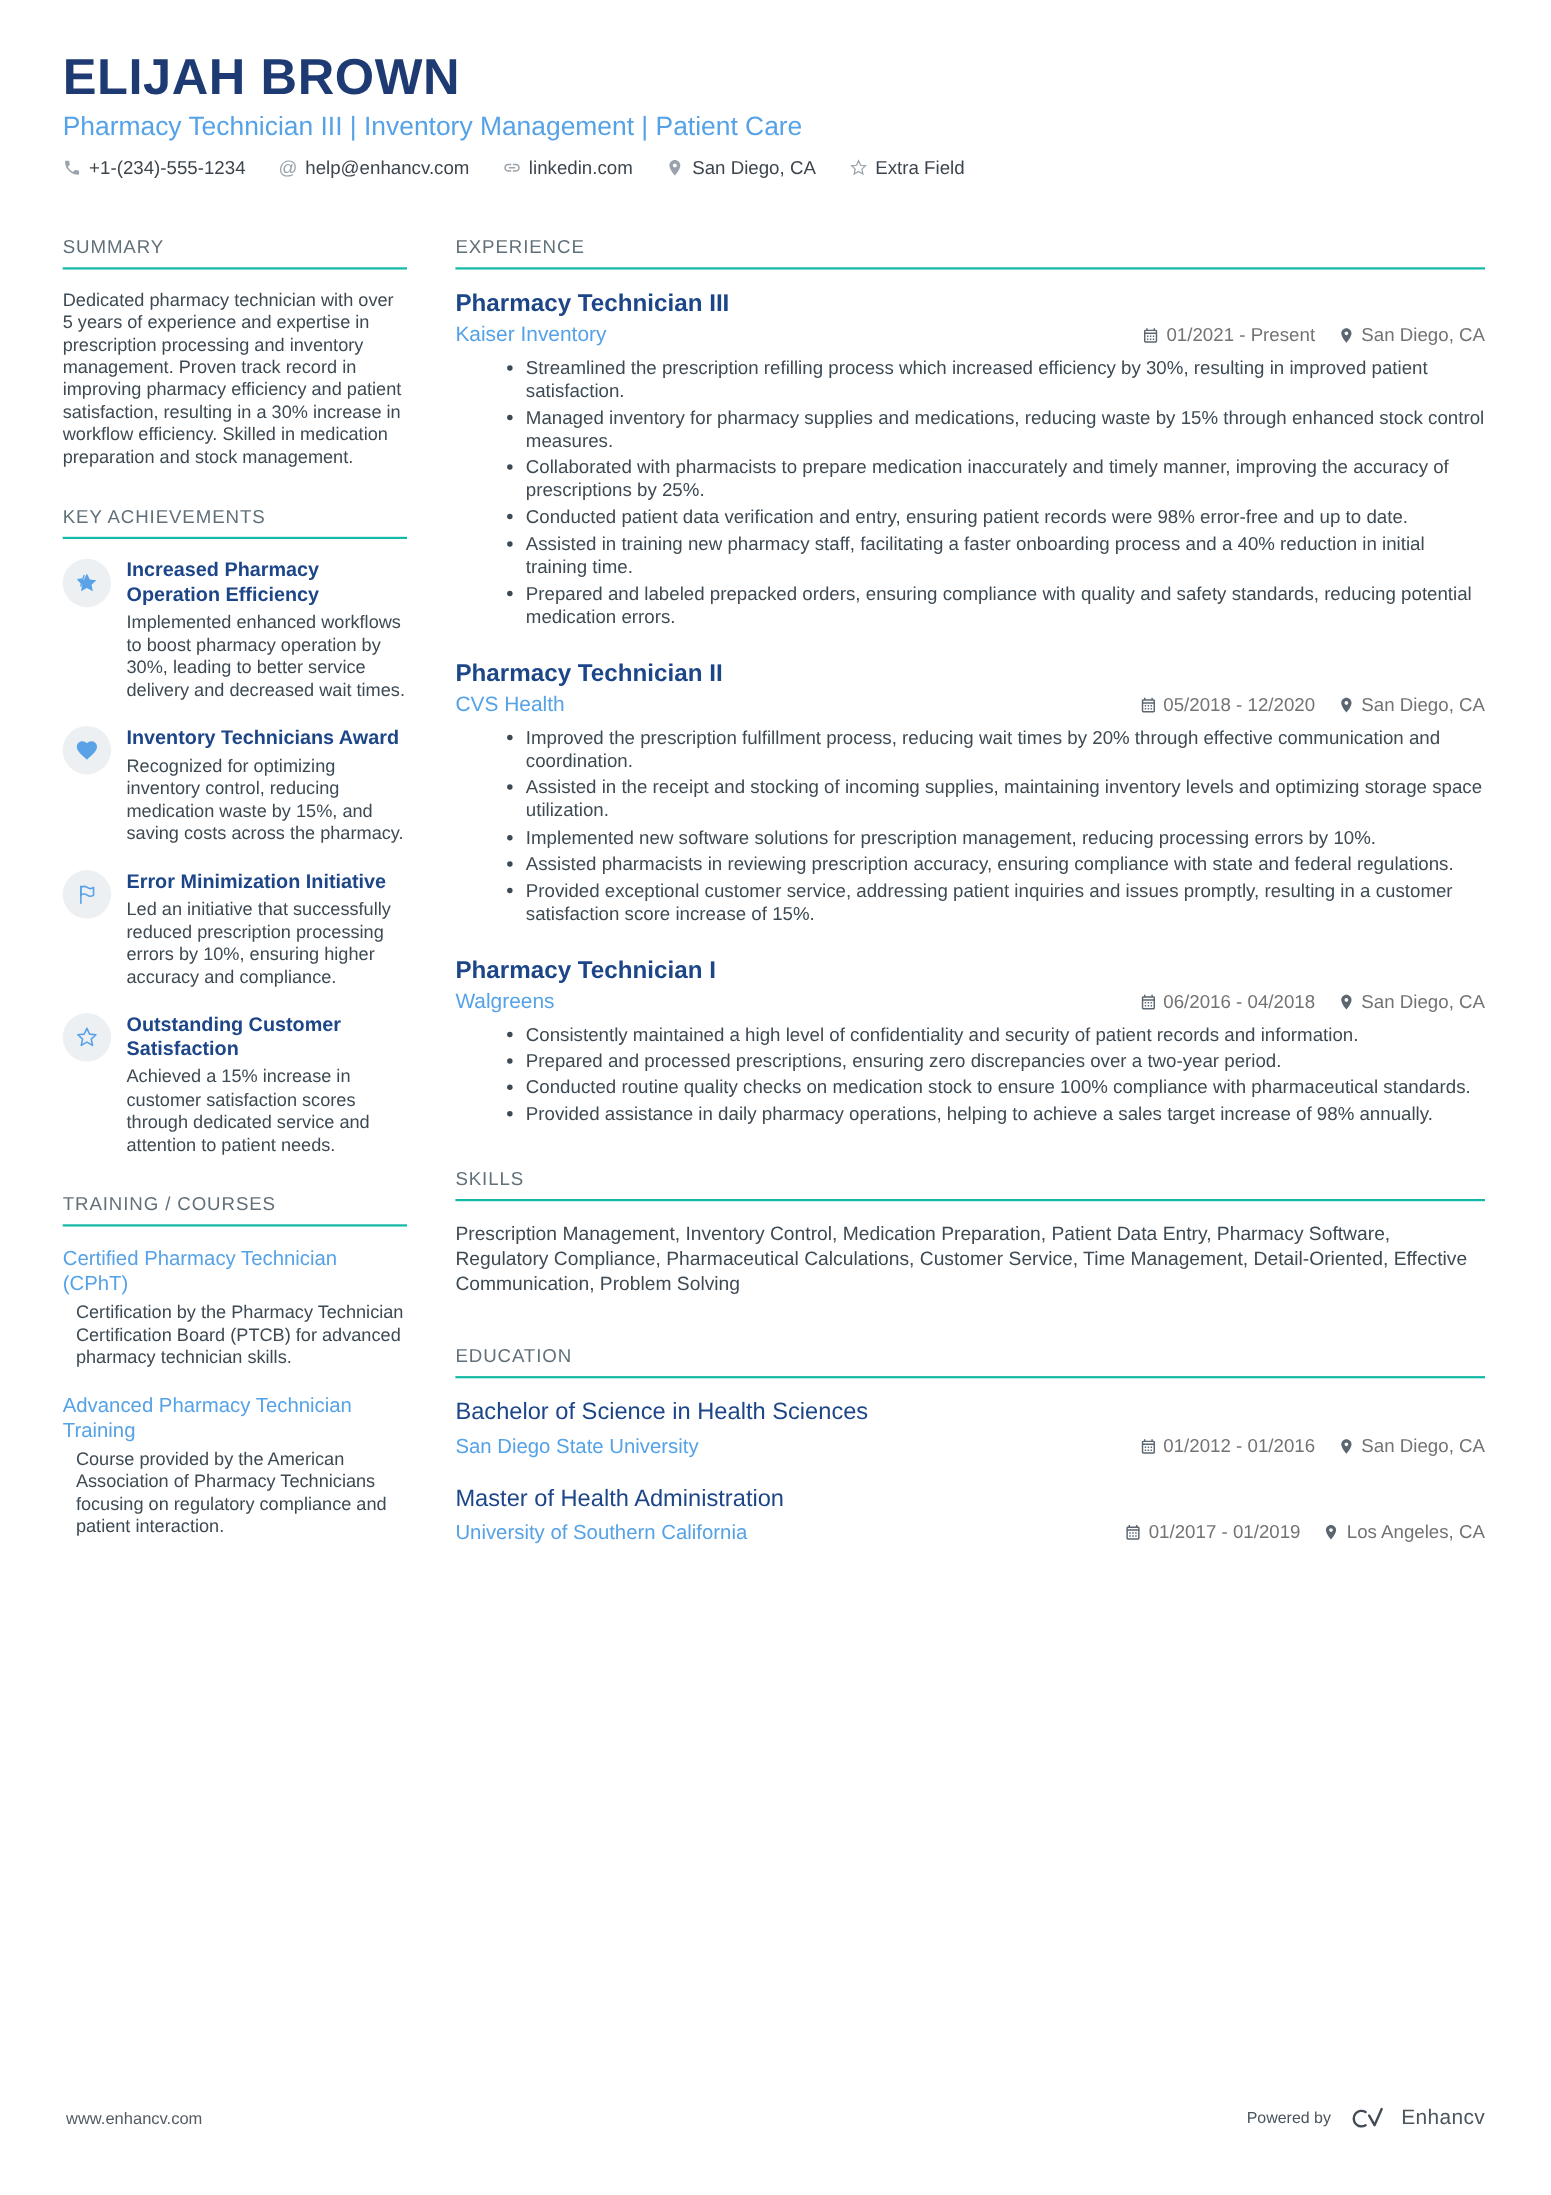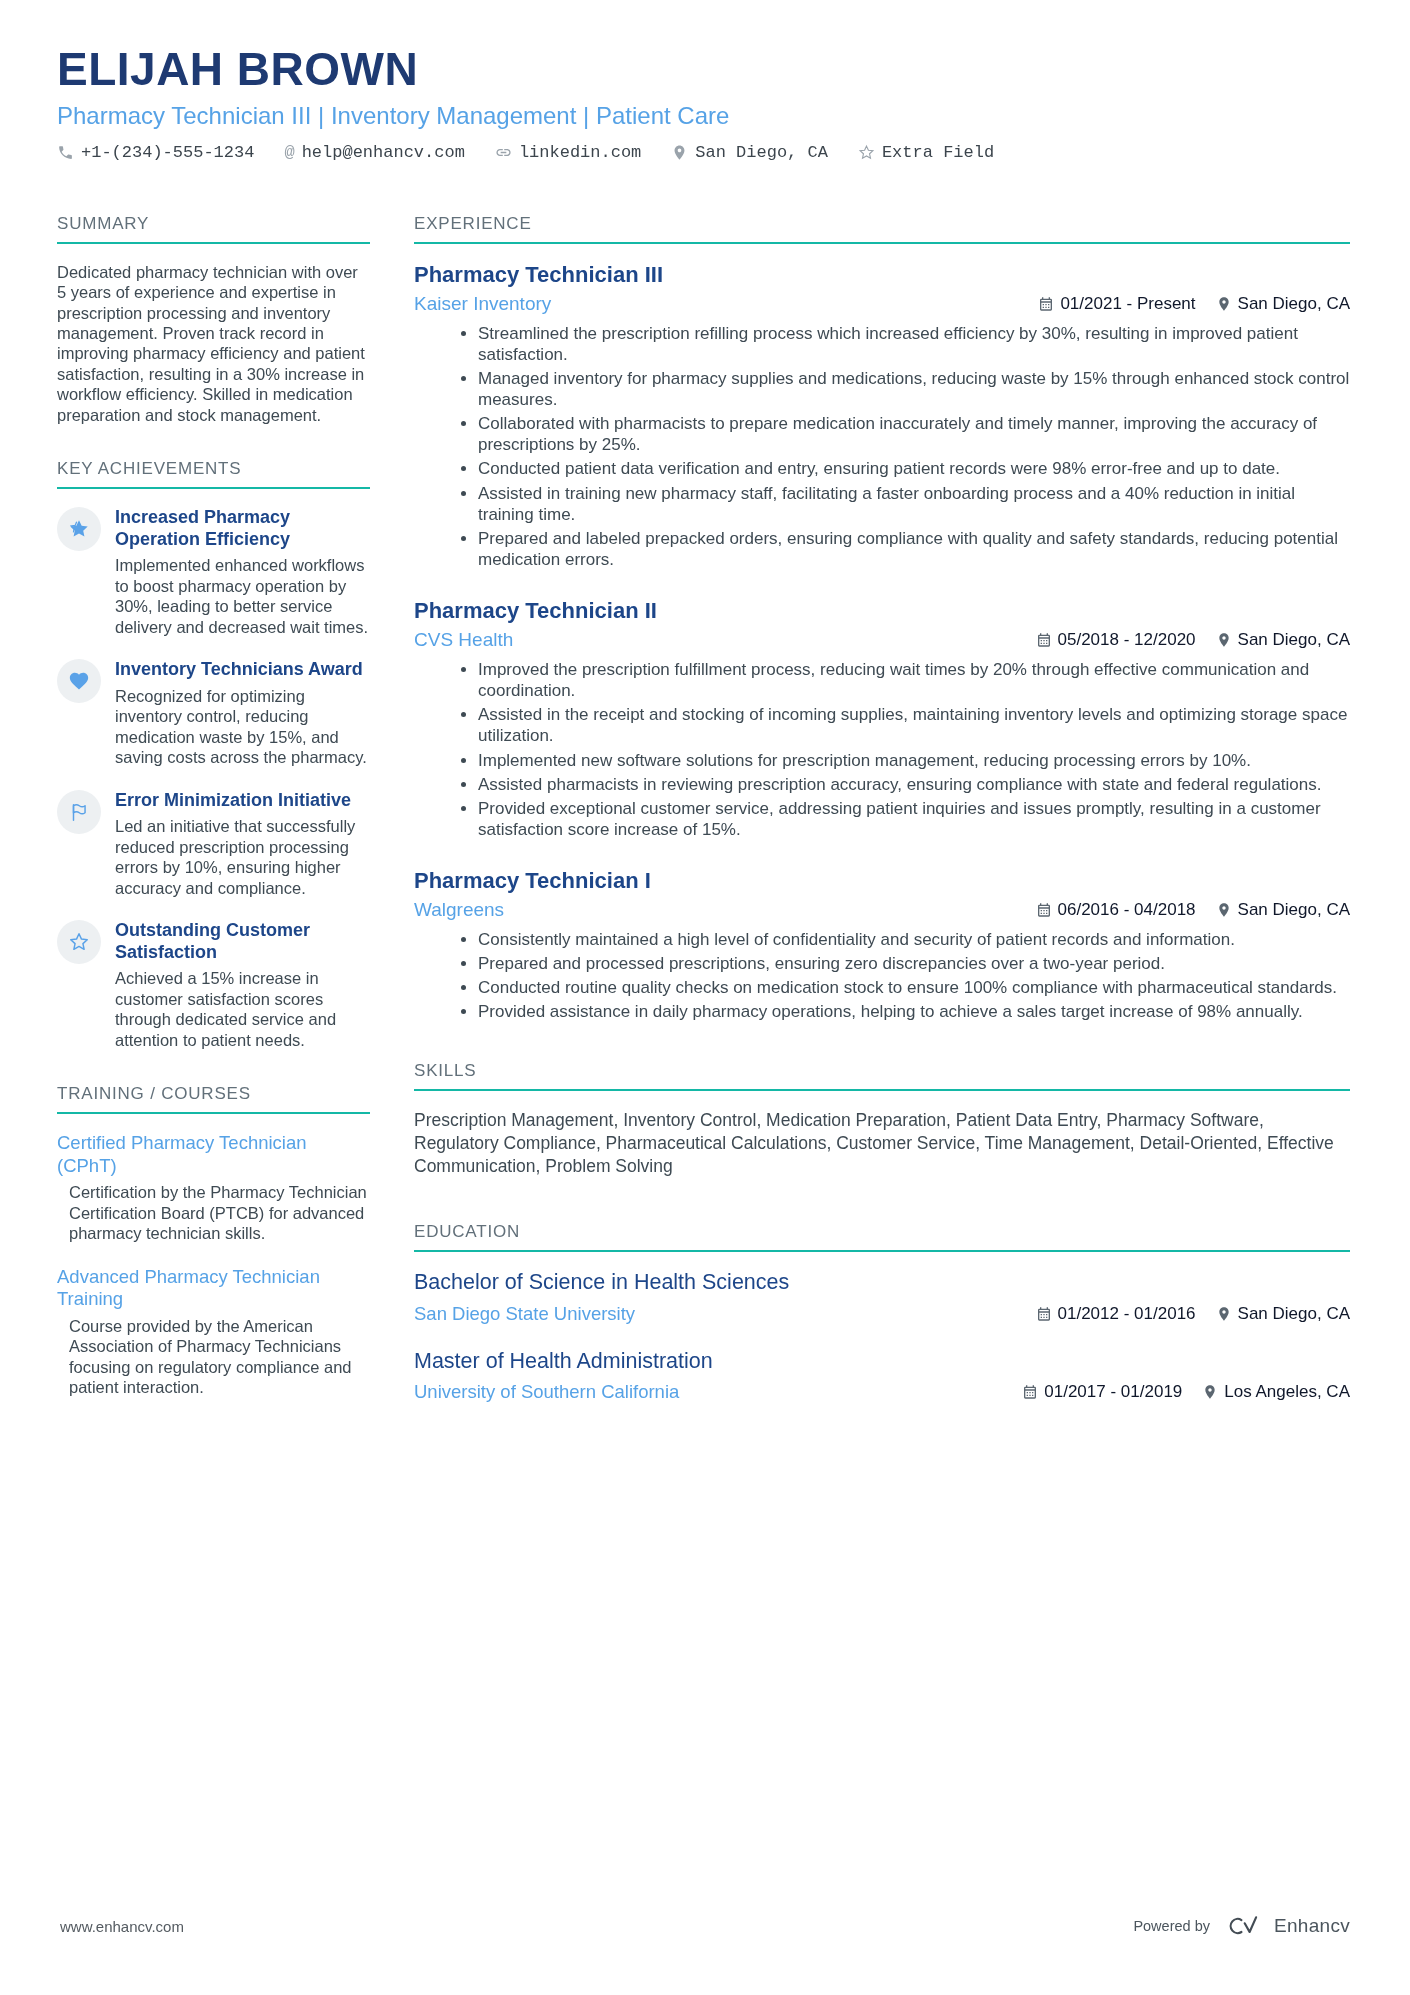--- a/index.html
+++ b/index.html
@@ -7,21 +7,21 @@
   body {
     width:1410px; height:1995px; position:relative;
     font-family:"Liberation Sans","DejaVu Sans",sans-serif;
     color:#3e4a53;
   }
   .page { padding:44px 60px 0 57px; }
 
   
   .name { font-size:46px; font-weight:700; color:#1e3a72; letter-spacing:0.5px; line-height:1.1; }
   .headline { font-size:24px; color:#56a2e6; margin-top:6px; line-height:1.25; }
-  .contact-row { display:flex; align-items:center; gap:30px; margin-top:12px;font-family:Liberation Mono, monospace; }
+  .contact-row { display:flex; align-items:center; gap:30px; margin-top:12px; }
   .contact { display:inline-flex; align-items:center; gap:7px; font-size:17px; color:#3c454d; }
   .cicon { width:17px; height:17px; fill:#9aa3ab; flex-shrink:0; }
   .cicon.stroke { fill:none; stroke:#9aa3ab; stroke-width:1.6; }
   .at-glyph { font-size:17px; color:#9aa3ab; }
 
   
   .columns { display:flex; gap:44px; margin-top:52px; }
   .col-left { width:313px; flex-shrink:0; }
   .col-right { flex:1; min-width:0; }
 
@@ -47,21 +47,21 @@
   .course-item { margin-bottom:22px; }
   .course-title { font-size:18.5px; color:#56a2e6; line-height:1.22; margin-bottom:5px; }
   .course-text { font-size:16.5px; line-height:1.24; color:#3e4a53;margin-left:12px; }
 
   
   .job { margin-bottom:28px; }
   .job-title { font-size:22px; font-weight:700; color:#1d4689; line-height:1.2; }
   .job-subrow { display:flex; justify-content:space-between; align-items:center; margin-top:5px; }
   .company { font-size:19px; color:#56a2e6; }
   .meta { display:flex; align-items:center; gap:20px; }
-  .meta-item { display:inline-flex; align-items:center; gap:6px; font-size:17px; color:#0f172a; }
+  .meta-item { display:inline-flex; align-items:center; gap:6px; font-size:17px; color:#737373; }
   .micon { width:16px; height:16px; fill:#5b6670; flex-shrink:0; }
   .job ul { margin:8px 0 0 0; padding-left:24px; }
   .job li { font-size:17px; line-height:1.24; color:#3e4a53; margin-bottom:3px;margin-left:40px; }
   .skills-text { font-size:17.5px; line-height:1.32; color:#3e4a53; }
   .degree { margin-bottom:24px; }
   .degree-title { font-size:21.5px; font-weight:400; color:#1d4689; line-height:1.2; }
   .degree-subrow { display:flex; justify-content:space-between; align-items:center; margin-top:7px; }
   .school { font-size:18.5px; color:#56a2e6; }
 
   

